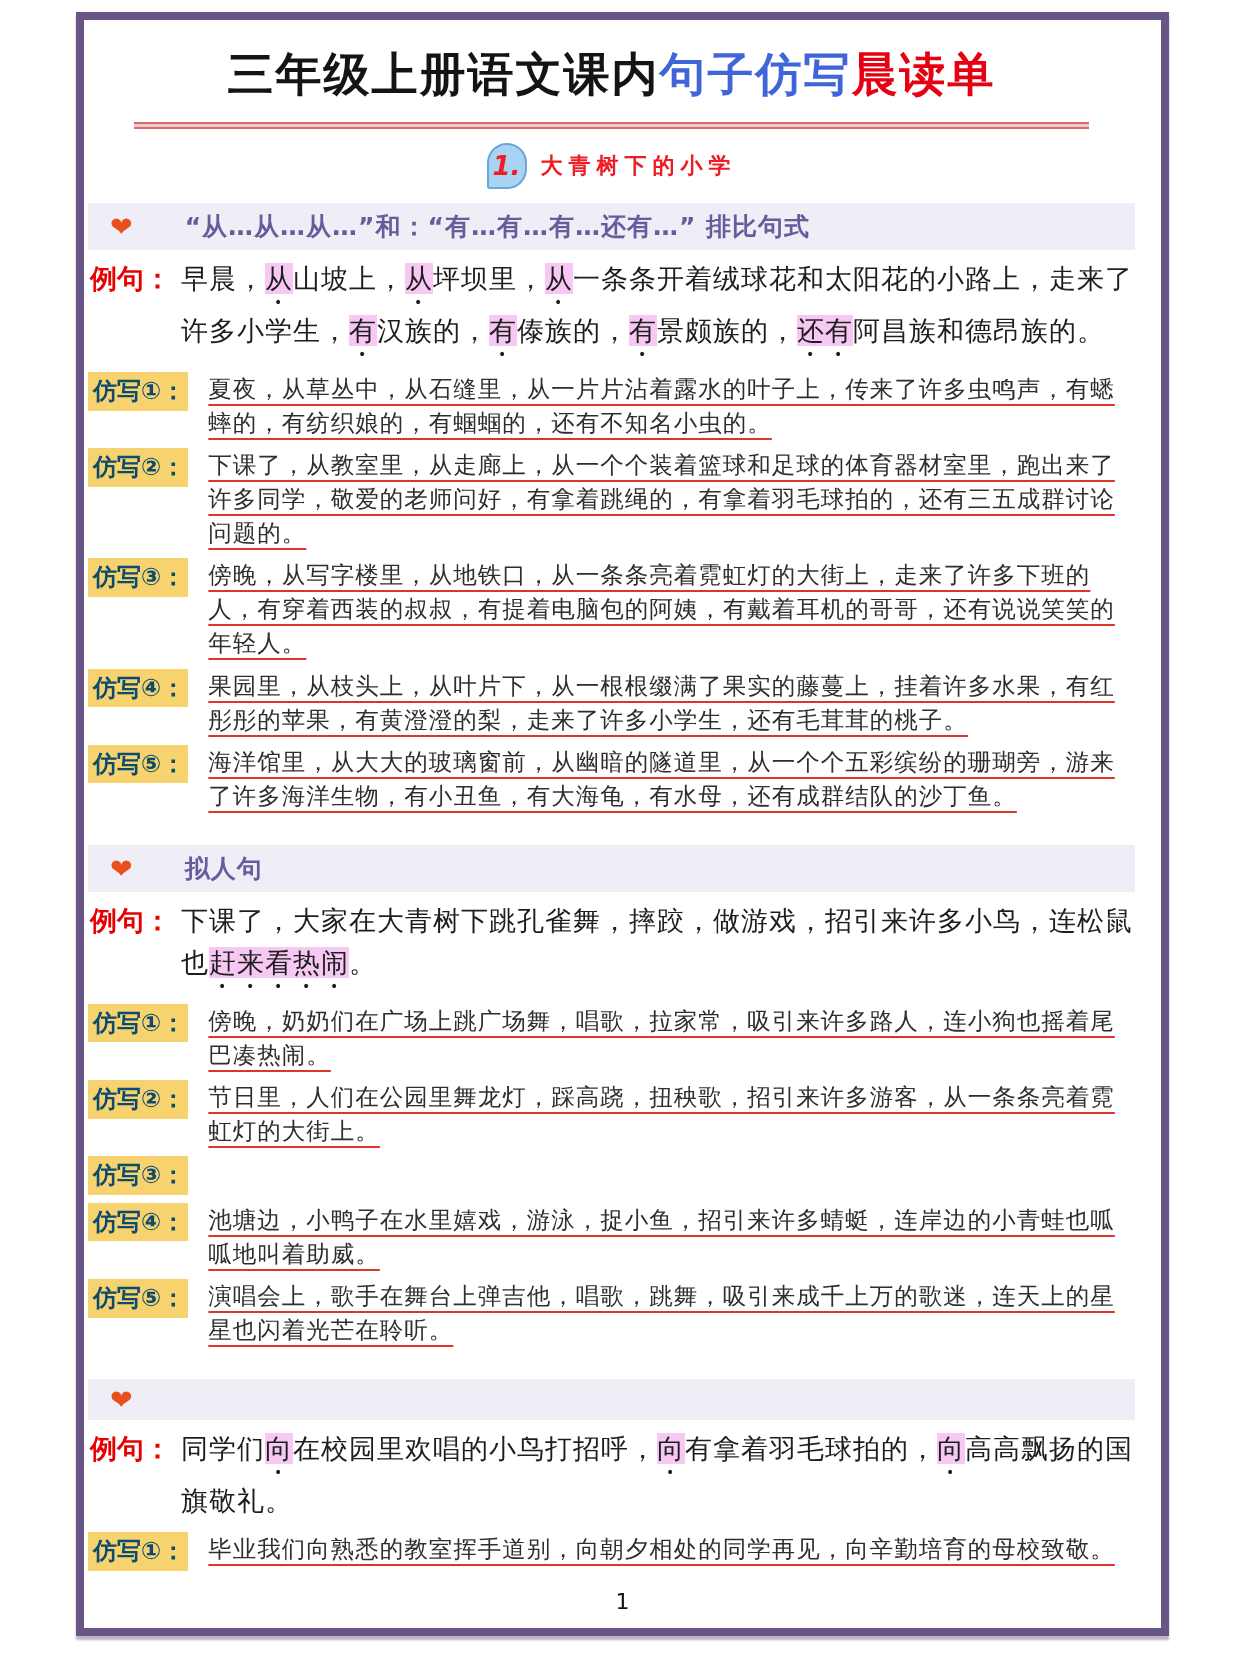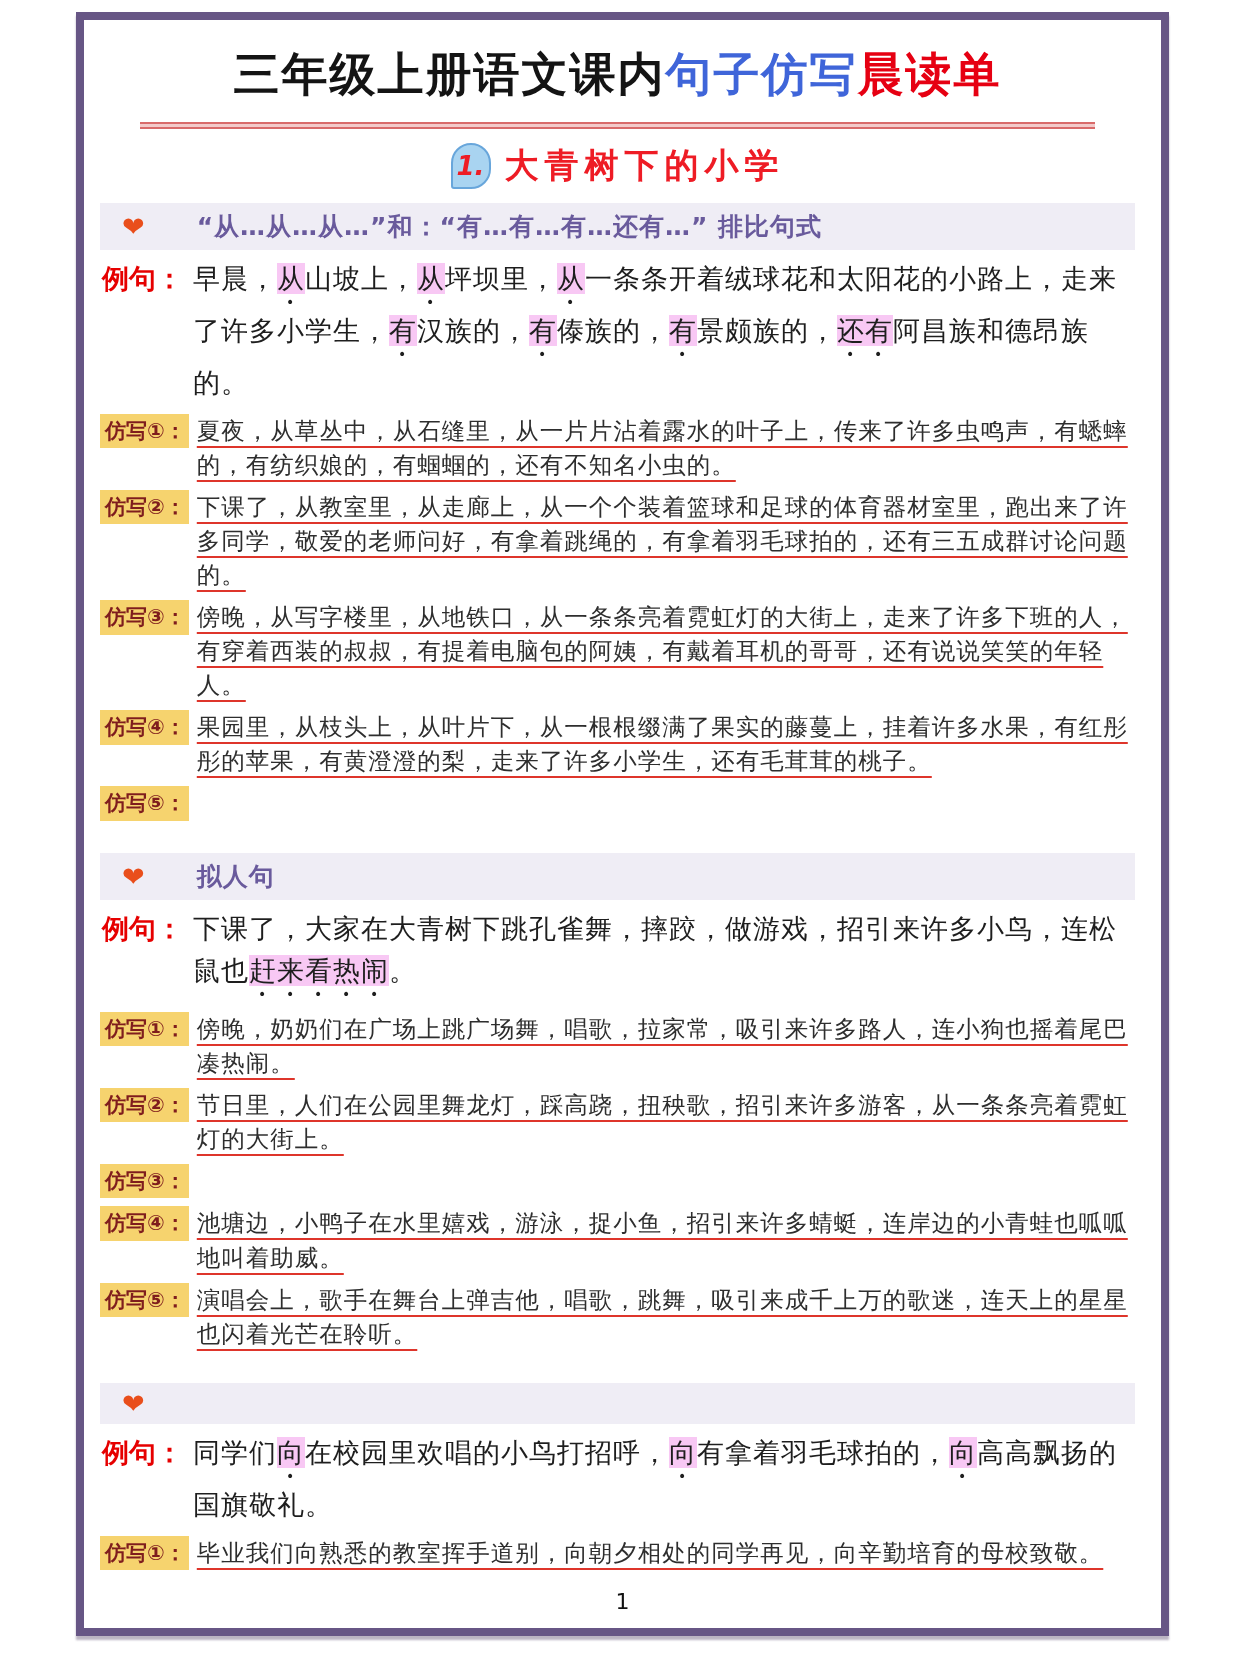--- a/index.html
+++ b/index.html
@@ -8,21 +8,21 @@
     --example-label:#e60000; --highlight-pink:#f8c8f4; --label-yellow:#f6d36e;
     --underline:#de352b; --lesson-red:#ee1c25; --bubble-fill:#a9d4f1; --bubble-border:#68a6db;
   }
   *{margin:0;padding:0;box-sizing:border-box;}
   html,body{width:1243px;height:1655px;background:#ffffff;overflow:hidden;
     font-family:"DejaVu Sans","Liberation Sans",sans-serif;}
   .frame{
     position:absolute; left:76px; top:12px; width:1093px; height:1624px;
     border:8px solid var(--frame); background:#fff;
     box-shadow:0 4px 2px rgba(60,40,80,.35);
-    padding:16px 26px 0 16px;
+    padding:16px 26px 0 4px;
   }
   
   .page-title{
     text-align:center; font-family:"Liberation Serif","DejaVu Serif",serif;
     font-weight:bold; font-size:46px; letter-spacing:2px; margin-top:8px; color:#141414;
   }
   .page-title .t-blue{color:var(--title-blue);}
   .page-title .t-red{color:var(--title-red);}
   .divider{
     width:955px; height:7px; margin:16px auto 14px auto;
@@ -30,41 +30,41 @@
     background:#f3caca;
   }
   .lesson-line{display:flex; justify-content:center; align-items:center; gap:14px; margin:6px 0 14px 0;}
   .lesson-bubble{
     width:40px; height:46px; background:var(--bubble-fill);
     border:2px solid var(--bubble-border);
     border-radius:20px 20px 20px 3px;
     display:flex; align-items:center; justify-content:center;
     color:var(--lesson-red); font-size:26px; font-weight:bold; font-style:italic;
   }
-  .lesson-name{color:var(--lesson-red); font-size:34px; font-weight:bold; letter-spacing:6px;}
+  .lesson-name{color:var(--lesson-red); font-size:22px; font-weight:bold; letter-spacing:6px;}
   
   .sec{margin-bottom:32px;}
   .sec-heading{
     background:var(--heading-bg); display:flex; align-items:center;
     padding:7px 12px; margin-bottom:8px;
   }
   .heart{color:var(--heart); font-size:27px; margin:0 52px 0 10px; line-height:1;}
   .sec-heading-text{color:var(--heading-text); font-size:25px; font-weight:bold; letter-spacing:1px;}
   .example-row{display:flex; font-size:27px; line-height:1.55; margin:4px 0 10px 2px; color:#1e1e1e;justify-content:flex-end;}
   .example-label{color:var(--example-label); font-weight:bold; white-space:nowrap; margin-right:10px;}
   .example-text{flex:1; letter-spacing:1px;}
   .hl{
     background:var(--highlight-pink);
     -webkit-text-emphasis:filled dot; -webkit-text-emphasis-position:under;
     text-emphasis:filled dot; text-emphasis-position:under left;
   }
   .item-row{display:flex; align-items:flex-start; font-size:23.5px; line-height:1.45; margin-bottom:8px;}
   .item-label{
-    background:var(--label-yellow); color:#7f1d1d; font-weight:bold; font-size:21px;
-    padding:2px 3px 2px 5px; margin-right:8px; white-space:nowrap;
+    background:var(--label-yellow); color:#0c4a6e; font-weight:bold; font-size:24px;
+    padding:2px 3px 2px 5px; margin-right:20px; white-space:nowrap;
   }
   .item-text{
     flex:1; color:#2e2e2e; letter-spacing:1px;
     text-decoration-line:underline; text-decoration-color:var(--underline);
     text-decoration-thickness:2px; text-underline-offset:7px;
   }
   .sec.spacious .item-row{margin-bottom:29px;}
   
   .page-footer{
     position:absolute; left:0; bottom:14px; width:100%;
@@ -106,20 +106,21 @@
         <div class="item-row">
           <span class="item-label">仿写③：</span>
           <div class="item-text">傍晚，从写字楼里，从地铁口，从一条条亮着霓虹灯的大街上，走来了许多下班的人，有穿着西装的叔叔，有提着电脑包的阿姨，有戴着耳机的哥哥，还有说说笑笑的年轻人。</div>
         </div>
         <div class="item-row">
           <span class="item-label">仿写④：</span>
           <div class="item-text">果园里，从枝头上，从叶片下，从一根根缀满了果实的藤蔓上，挂着许多水果，有红彤彤的苹果，有黄澄澄的梨，走来了许多小学生，还有毛茸茸的桃子。</div>
         </div>
         <div class="item-row">
           <span class="item-label">仿写⑤：</span>
+          <div class="item-text">海洋馆里，从大大的玻璃窗前，从幽暗的隧道里，从一个个五彩缤纷的珊瑚旁，游来了许多海洋生物，有小丑鱼，有大海龟，有水母，还有成群结队的沙丁鱼。</div>
         </div>
       </section>
       <section class="sec">
         <div class="sec-heading">
           <span class="heart">❤</span>
           <span class="sec-heading-text">拟人句</span>
         </div>
         <div class="example-row">
           <span class="example-label">例句：</span>
           <div class="example-text"><span class="plain">下课了，大家在大青树下跳孔雀舞，摔跤，做游戏，招引来许多小鸟，连松鼠也</span><span class="hl">赶来看热闹</span><span class="plain">。</span></div>

